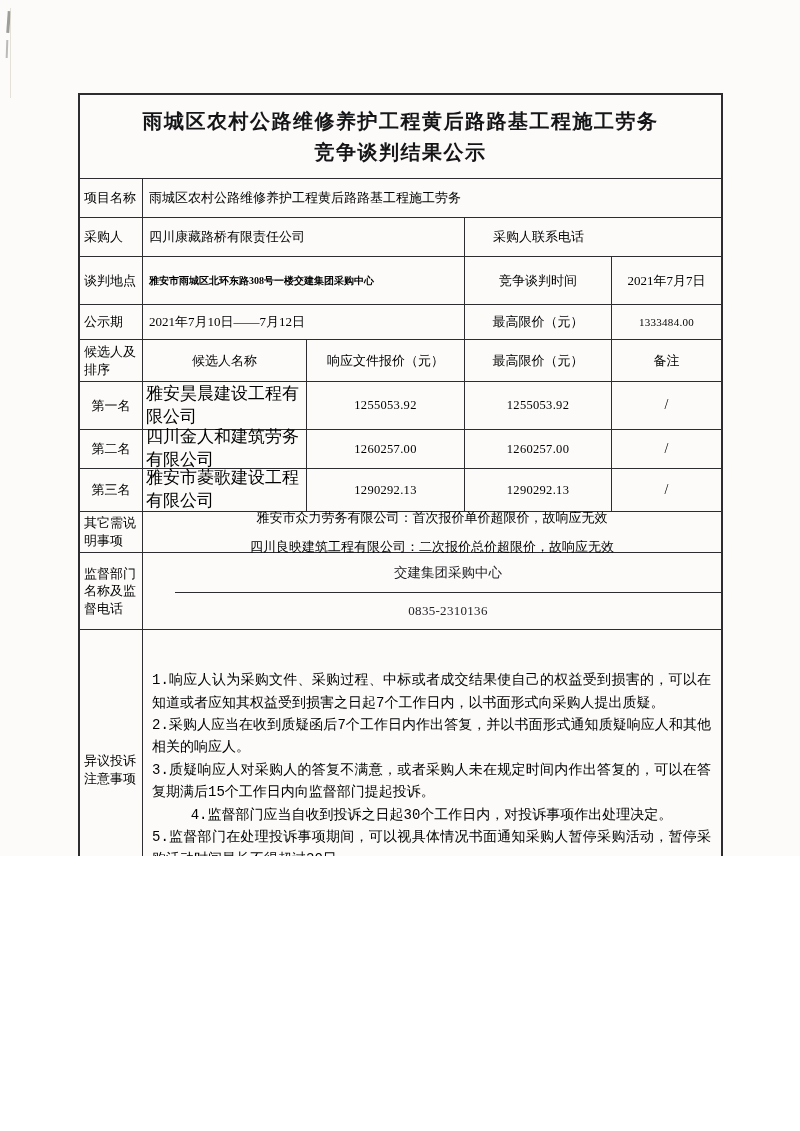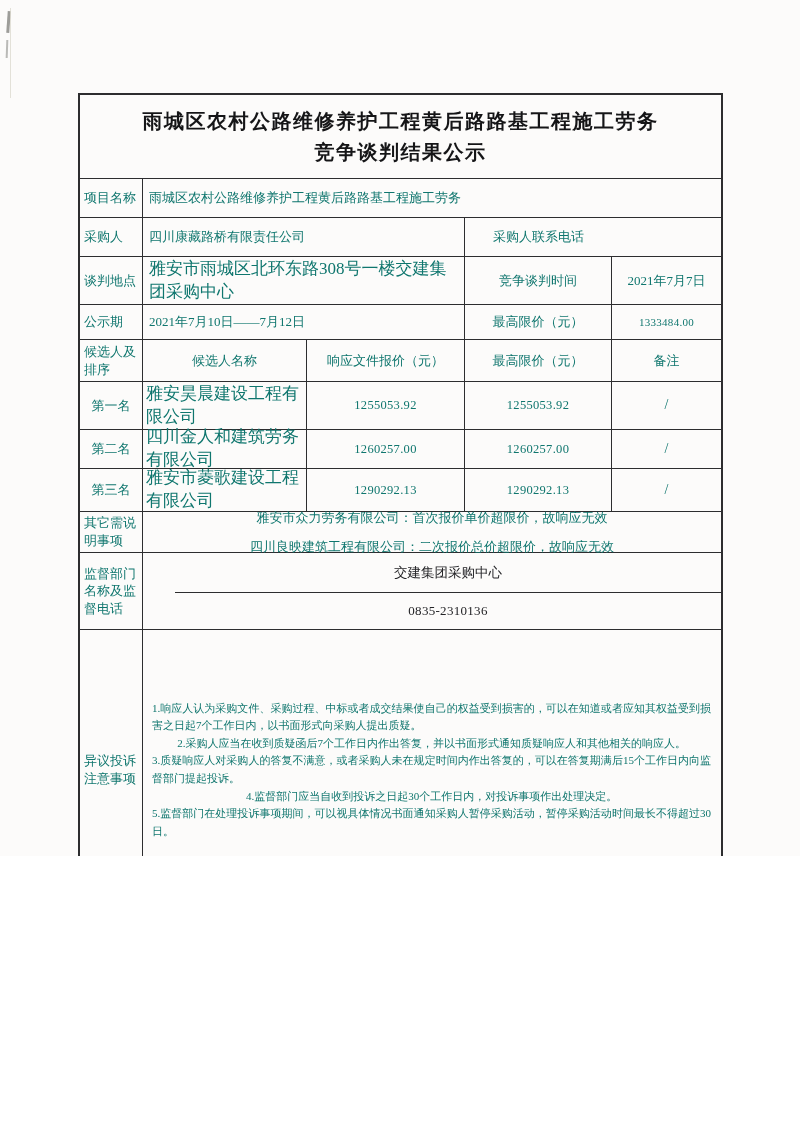--- a/index.html
+++ b/index.html
@@ -17,21 +17,21 @@
   .a3 { left:10px; top:8px; width:1px; height:90px; background:#d9d5c9; opacity:.7; }
 
   .sheet {
     position:absolute; left:78px; top:93px; width:645px; height:872px;
     border:2px solid #2d2d2f; display:flex; flex-direction:column;
   }
   .row { display:flex; border-bottom:1px solid #2d2d2f; flex:0 0 auto; }
   .row:last-child { border-bottom:none; }
   .cell {
     border-right:1px solid #2d2d2f; display:flex; align-items:center;
-    padding:2px 6px; font-size:13px; line-height:1.35; color:#0f766e;
+    padding:2px 6px; font-size:13px; line-height:1.35; color:#000000;
   }
   .cell:last-child { border-right:none; }
   .center { justify-content:center; text-align:center; }
   .label { padding:2px 4px; }
 
   
   .w-lab { width:63px; flex:0 0 63px; }
   .w-val { width:322px; flex:0 0 322px; }
   .w-sub { width:147px; flex:0 0 147px; }
   .w-rest { flex:1 1 auto; }
@@ -52,34 +52,34 @@
   .h-other { height:41px; }
   .h-sup { height:77px;gap:32px; }
   .h-obj { height:281px; }
   .h-sign { height:52px; }
 
   .title-cell {
     flex:1; display:flex; flex-direction:column; justify-content:center; align-items:center;
     font-family:"Liberation Sans","DejaVu Sans",sans-serif;
     font-weight:bold; font-size:20px; line-height:1.52; letter-spacing:1.5px; color:#151517;
   }
-  .loc-wrap { max-width:302px; font-size:17px; }
+  .loc-wrap { max-width:302px; font-size:10px;font-weight:bold; }
   .num { font-family:"Liberation Serif","DejaVu Serif",serif; font-size:12.5px; letter-spacing:.3px; }
   .num-small { font-size:11px; }
   .cand-name { font-size:17px; padding:2px 3px; }
   .rank { font-size:13px; }
   .slash { font-size:14px; }
 
   .other-lines { flex:1; display:flex; flex-direction:column; justify-content:center; align-items:center; gap:11px; font-size:13px; }
   .sup-right { flex:1 1 auto; display:flex; flex-direction:column; }
   .sup-top { height:40px; border-bottom:1px solid #2d2d2f; display:flex; align-items:center; justify-content:center; font-size:13.5px; }
   .sup-bot { height:36px; display:flex; align-items:center; justify-content:center; }
 
   .obj-content { flex:1; flex-direction:column; justify-content:center; padding:6px 10px 6px 9px; }
-  .obj-item { font-size:11px; line-height:1.6; text-align:justify; }
+  .obj-item { font-size:14px; line-height:1.6; text-align:justify;font-family:Liberation Mono, monospace; }
 
   .sign-row { padding-left:8px; align-items:center; }
   .sign-label { font-size:13.5px; letter-spacing:.5px; }
 
   .signature-svg { position:absolute; left:210px; top:903px; pointer-events:none; }
   .seal-svg { position:absolute; left:408px; top:866px; mix-blend-mode:multiply; opacity:.92; transform:rotate(-5deg); pointer-events:none; }
   .seal-text { font-family:"Liberation Sans","DejaVu Sans",sans-serif; font-weight:bold; }
 </style>
 </head>
 <body>

